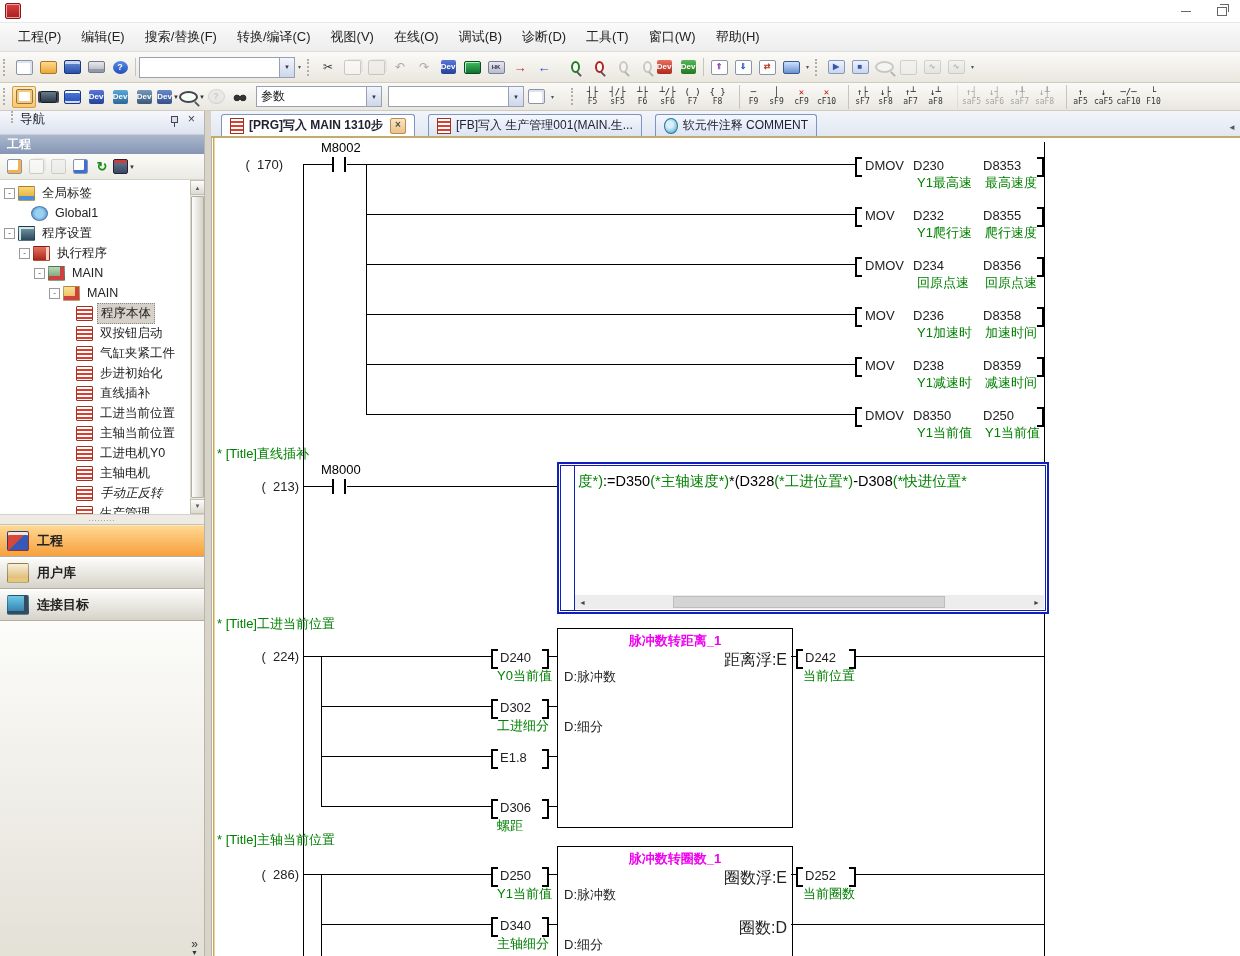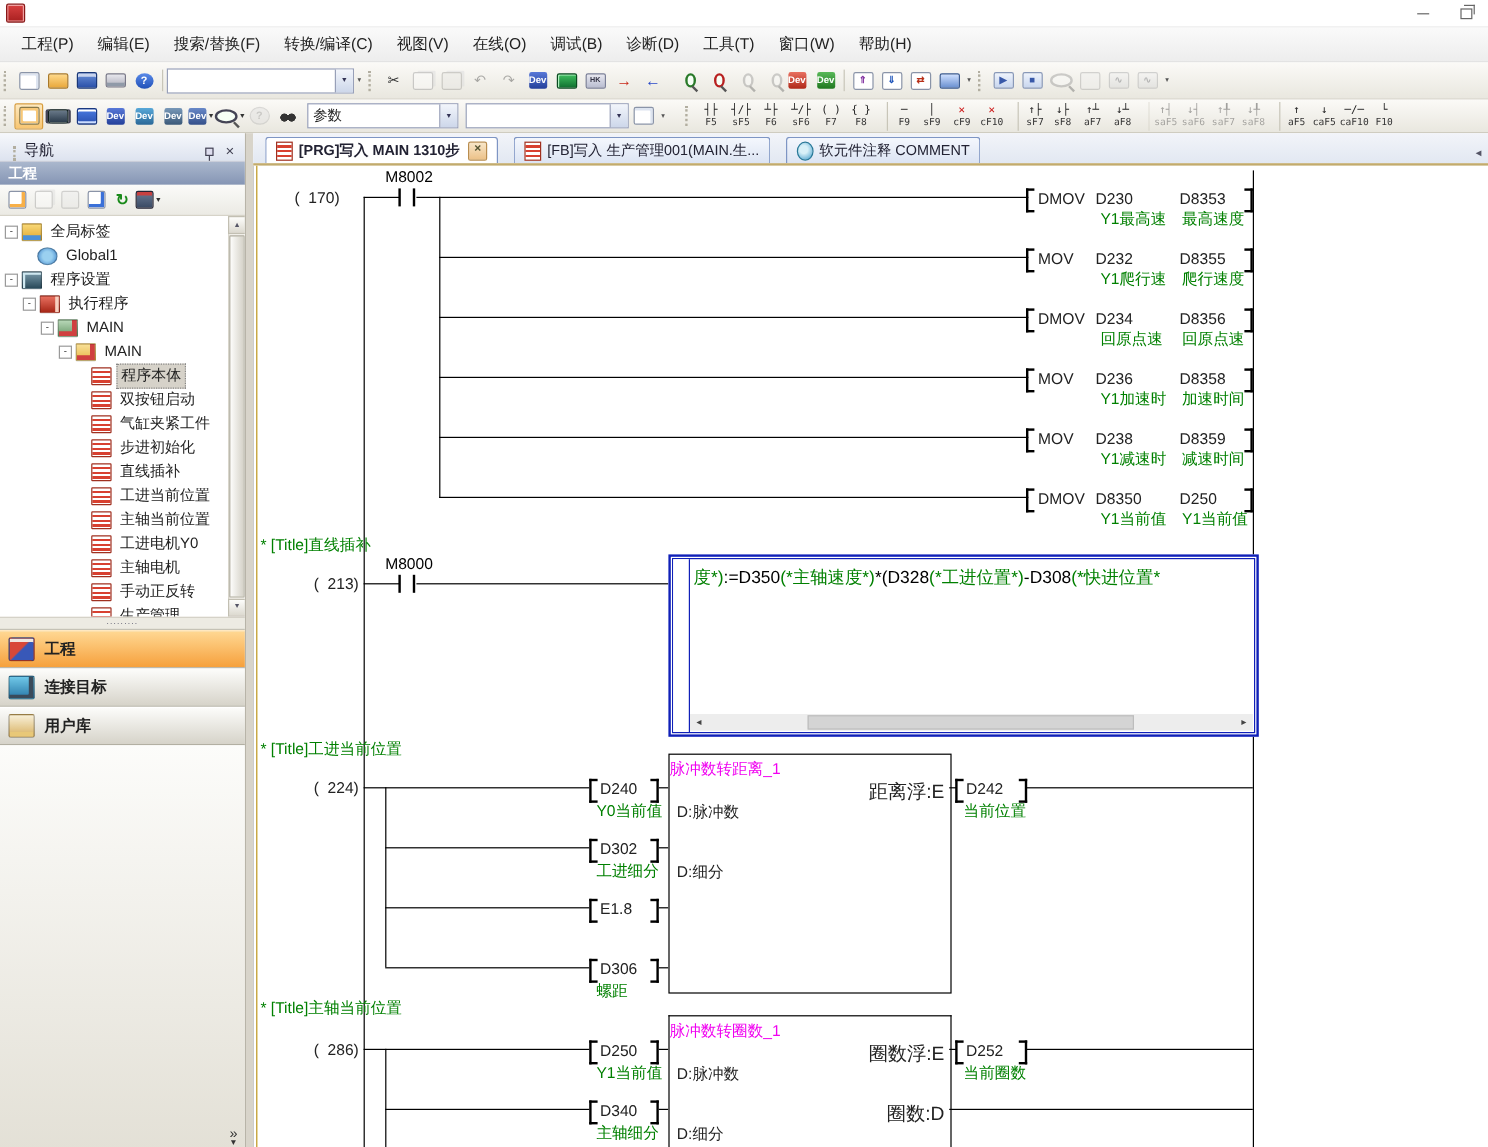--- a/index.html
+++ b/index.html
@@ -72,21 +72,21 @@
   .lbtn .lsym{font-size:9px;line-height:10px;color:#222;white-space:nowrap}
   .lbtn.red .lsym{color:#cc1818;font-weight:bold}
   .lbtn .llab{font-size:8px;line-height:9px;color:#333}
   .lbtn.disabled{opacity:.4}
   
   .main{display:flex;height:849px}
   .nav{width:204px;display:flex;flex-direction:column;background:#f2f1ec;border-right:1px solid #b8b4a8;flex:none}
   .splitter{width:6px;background:#d8d4ca;flex:none}
   .editor{flex:1;display:flex;flex-direction:column;min-width:0}
   
-  .nav-h{height:23px;display:flex;align-items:flex-end;background:linear-gradient(#f6f8fc,#dde3ef);font-size:12.5px;padding:0 4px 0 8px;border-bottom:1px solid #c9cdd9}
+  .nav-h{height:23px;display:flex;align-items:flex-start;background:linear-gradient(#f6f8fc,#dde3ef);font-size:12.5px;padding:0 4px 0 8px;border-bottom:1px solid #c9cdd9}
   .nav-h .ttl{flex:1;font-weight:normal;color:#223}
   .pinbtn,.xbtn{width:17px;height:16px;display:flex;align-items:center;justify-content:center;color:#445}
   .pinshape{width:5px;height:5px;border:1px solid #445;background:#dde;position:relative}
   .pinshape:after{content:"";position:absolute;left:2px;top:6px;width:1px;height:4px;background:#445}
   .nav-sec{height:19px;background:linear-gradient(#aab7cd,#8595b4);color:#fff;font-weight:bold;font-size:12px;display:flex;align-items:center;padding-left:7px}
   .nav-tb{height:25px;display:flex;align-items:center;background:linear-gradient(#fbfbf9,#ebeae4);border-bottom:1px solid #d6d3c8;padding-left:3px}
   .ntbtn{width:22px;height:21px;border:0;background:transparent;display:flex;align-items:center;justify-content:center;padding:0;flex:none}
   .ntbtn.disabled{opacity:.35;filter:grayscale(1)}
   .nico{width:13px;height:13px;border-radius:2px}
   .n-new .nico{background:#fff;border:1px solid #8a94a8;box-shadow:inset -3px -3px 0 #f8b048}
@@ -154,21 +154,21 @@
   .ig{position:relative;height:50px;width:72px}
   .ig .brl{left:4px;top:0}.ig .brr{left:55px;top:0}
   .ig .dev{position:absolute;left:13px;top:1px;font-size:13px}
   .ig .igc{position:absolute;left:10px;top:18px;font-size:13px;white-space:nowrap}
   .og{position:absolute;width:80px;height:50px}
   .og .brl{left:5px;top:0}.og .brr{left:58px;top:0}
   .og .dev{position:absolute;left:14px;top:1px;font-size:13px}
   .og .igc{position:absolute;left:12px;top:18px;font-size:13px;white-space:nowrap}
   .fb{position:absolute;border:1px solid #000;background:#fff}
   .fb.open-bottom{border-bottom:none}
-  .fbtitle{color:#f000f0;font-size:13px;margin-top:3px;font-weight:normal}
+  .fbtitle{text-align:center;color:#f000f0;font-size:13px;margin-top:3px;font-weight:bold}
   .fbpins{position:absolute;left:6px;top:39px;right:6px}
   .pinrow{height:50px;font-size:13px}
   .outpin{position:absolute;right:5px;font-size:16px;text-align:right}
   .stbox{position:absolute;border:2px solid #1020b8;background:#fff;padding:1px}
   .stinner{border:1px solid #1020b8;height:100%;display:flex;position:relative;box-sizing:border-box}
   .stmargin{width:13px;border-right:1px solid #1020b8;background:#fff;flex:none}
   .stbody{flex:1;padding:6px 3px;font-size:14.5px;white-space:nowrap;overflow:hidden}
   .stseg.cmt{color:#008000}.stseg.code{color:#000}
   .stscroll{position:absolute;left:14px;right:1px;bottom:1px;height:14px;background:#ededed;display:flex;align-items:center}
   .sarr{width:15px;height:14px;display:flex;align-items:center;justify-content:center;font-size:7px;color:#444}
@@ -606,21 +606,21 @@
             <span class="tico"></span>
             <span class="tlab">工进电机Y0</span>
           </div>
 
           <div class="trow ico-prg" style="padding-left: 64px;">
             <span class="texp"></span>
             <span class="tico"></span>
             <span class="tlab">主轴电机</span>
           </div>
 
-          <div class="trow ico-prg" style="padding-left: 64px;">
+          <div class="trow ico-prg" style="padding-left: 64px; font-style: italic;">
             <span class="texp"></span>
             <span class="tico"></span>
             <span class="tlab">手动正反转</span>
           </div>
 
           <div class="trow ico-prg" style="padding-left: 64px;">
             <span class="texp"></span>
             <span class="tico"></span>
             <span class="tlab">生产管理</span>
           </div>
@@ -633,28 +633,28 @@
       </div>
     </div>
     <div class="dots">.........</div>
     <div>
 
         <div class="taskbtn tk-proj active">
           <span class="tico2"></span>
           <span>工程</span>
         </div>
 
+        <div class="taskbtn tk-lib">
+          <span class="tico2"></span>
+          <span>用户库</span>
+        </div>
+
         <div class="taskbtn tk-conn">
           <span class="tico2"></span>
           <span>连接目标</span>
-        </div>
-
-        <div class="taskbtn tk-lib">
-          <span class="tico2"></span>
-          <span>用户库</span>
         </div>
 
     </div>
     <div class="task-foot">
       <span style="font-size:12px">»</span>
       <span style="font-size:7px">▼</span>
     </div>
   </div>
   <div class="splitter"></div>
 

